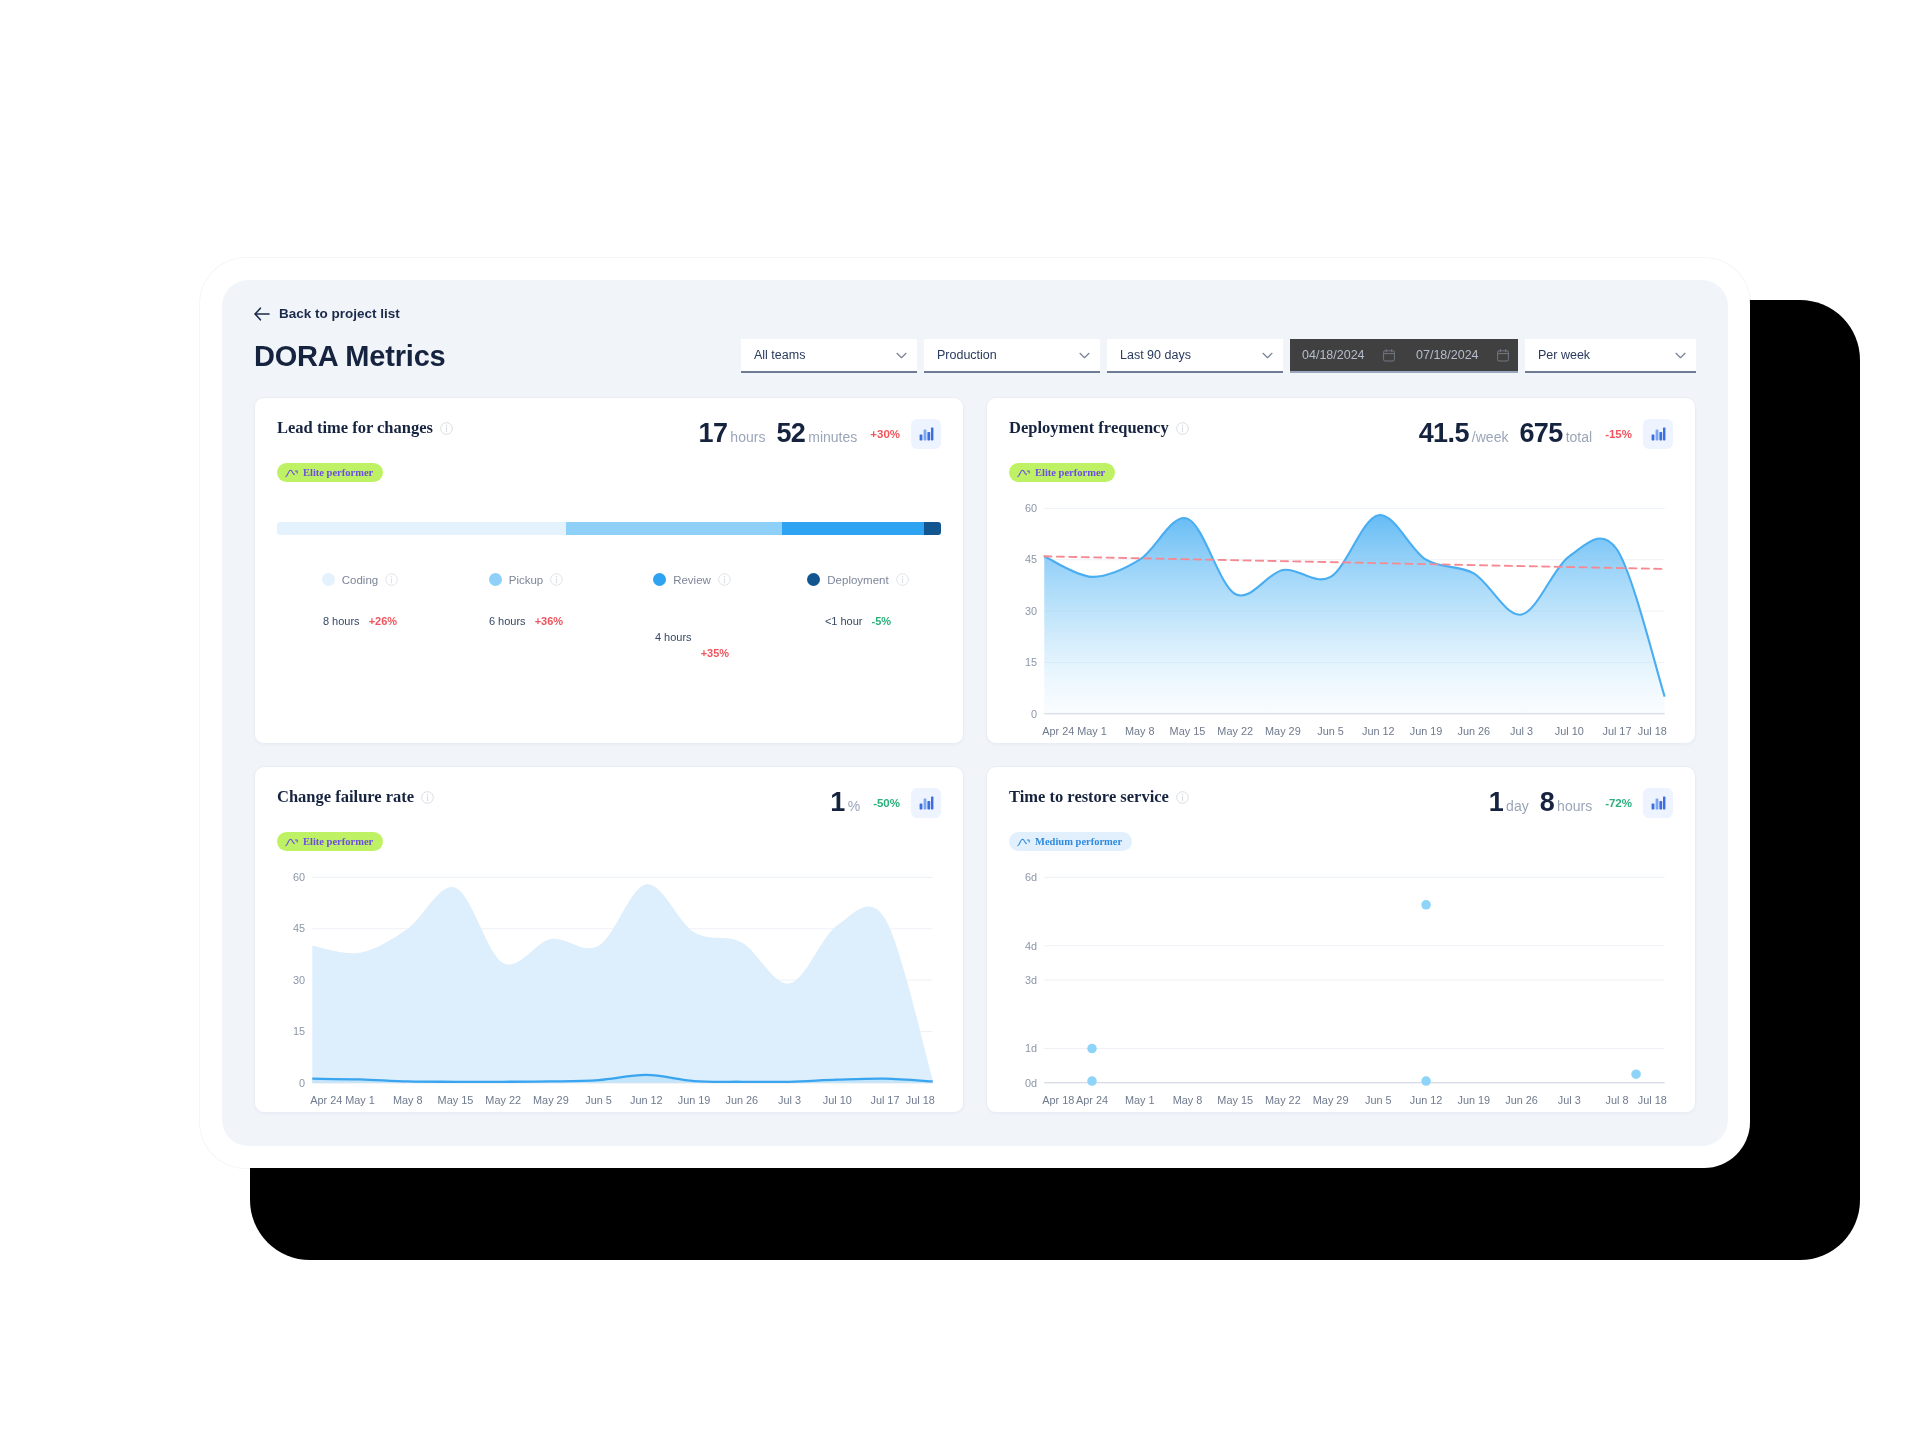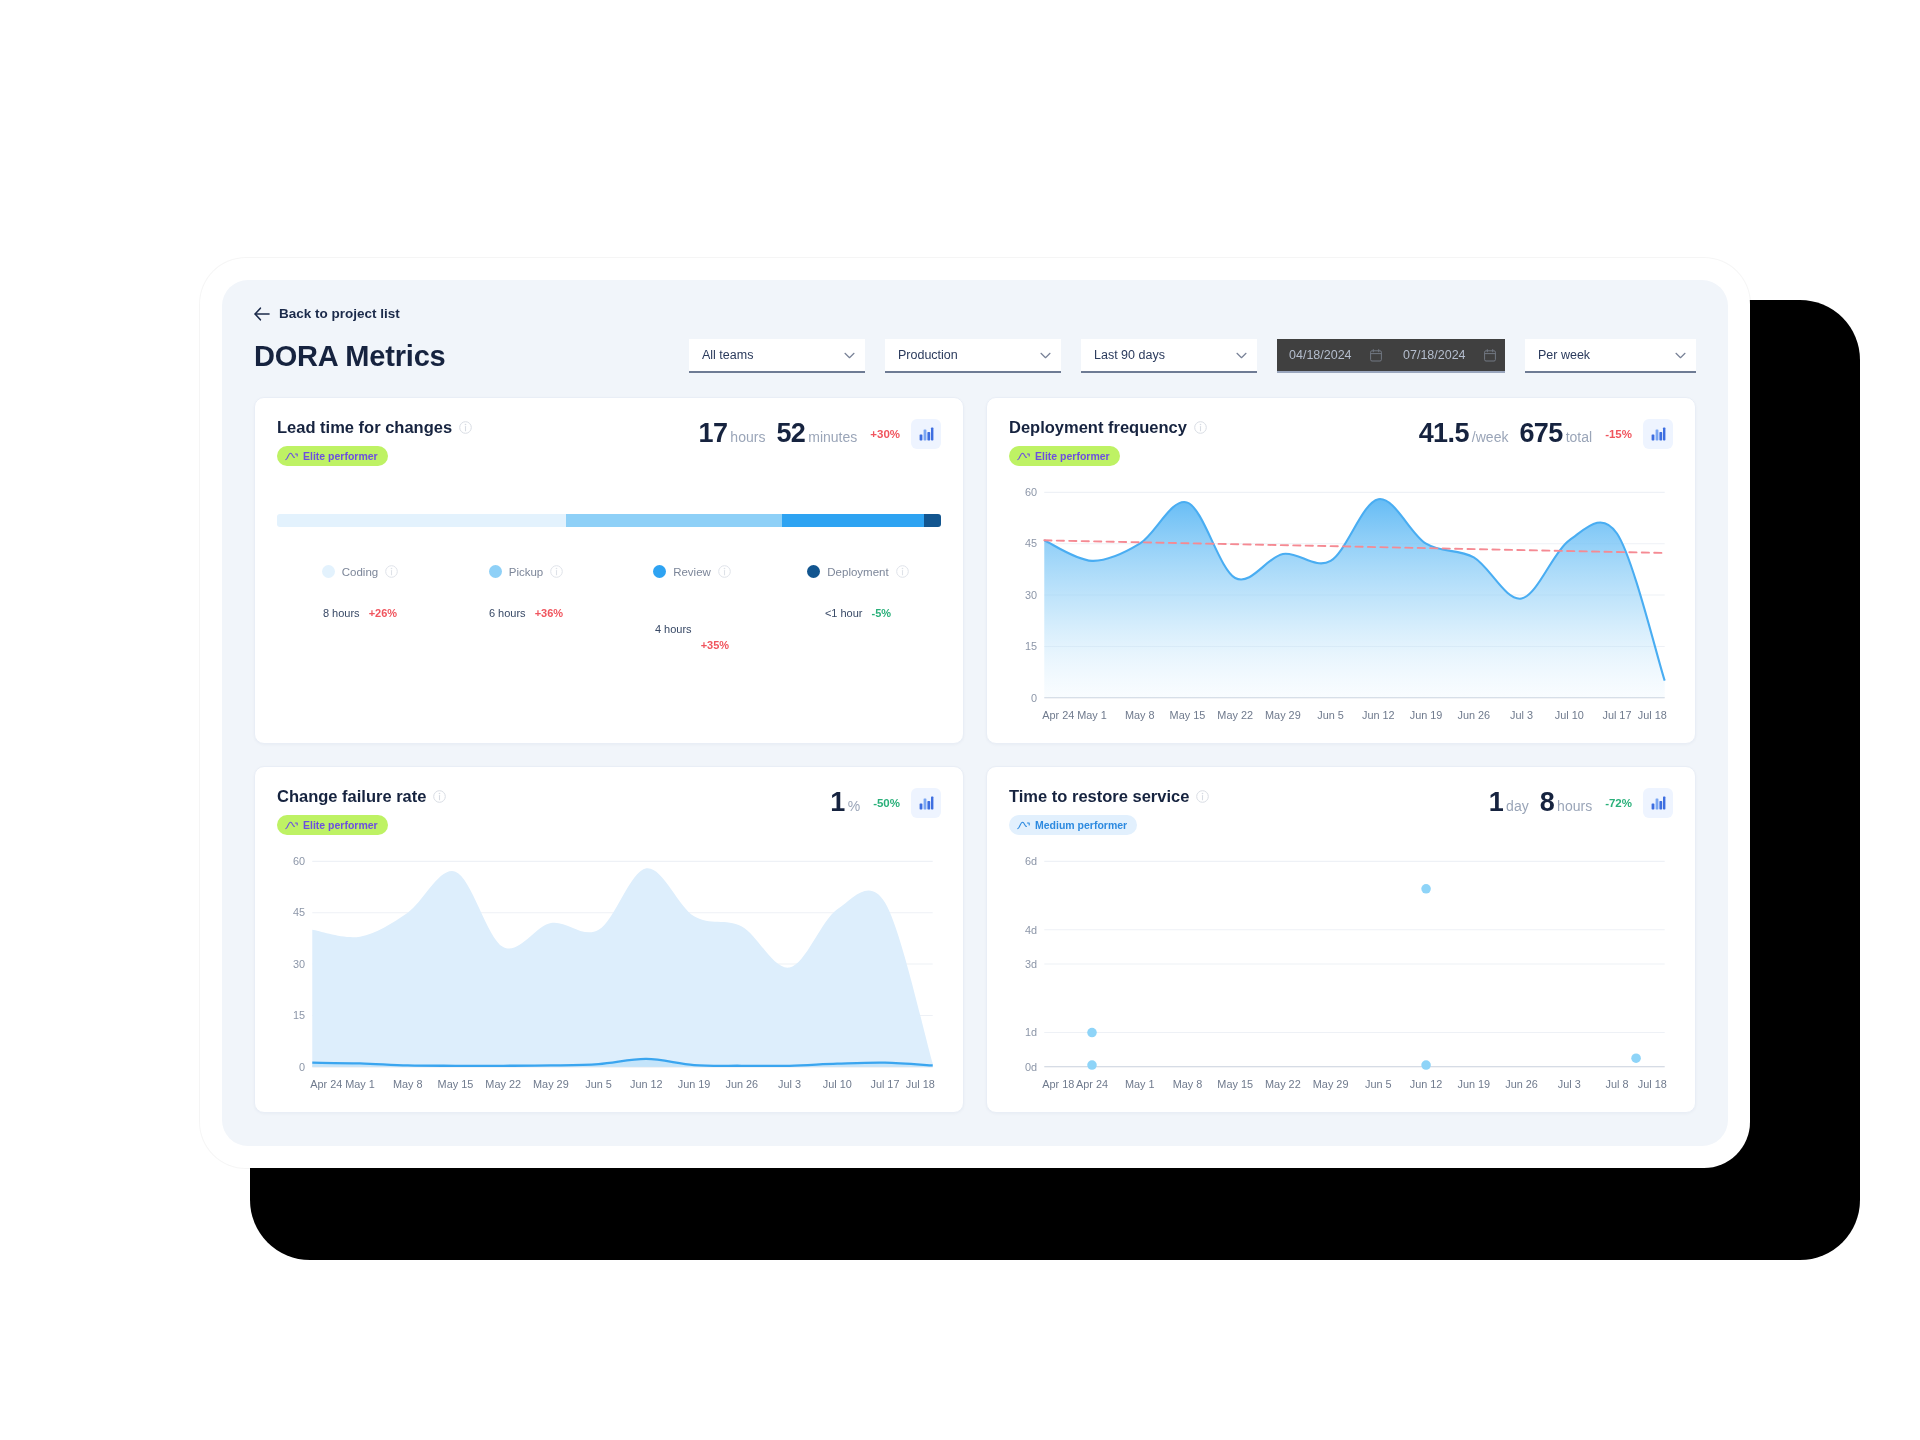--- a/index.html
+++ b/index.html
@@ -51,21 +51,21 @@
   .arrow-ico { width: 16px; height: 14px; display: block; }
 
   .titlerow {
     display: flex; align-items: center; justify-content: space-between;
     margin-top: 18px;
   }
   .page-title {
     font-size: 29px; font-weight: bold; color: #16233f;
     letter-spacing: -0.2px;
   }
-  .filters { display: flex; align-items: flex-end; gap: 20px; }
+  .filters { display: flex; align-items: flex-end; gap: 7px; }
   .sel {
     position: relative;
     width: 176px; height: 34px;
     background: #ffffff;
     border-bottom: 2px solid #6e7b94;
     display: flex; align-items: center;
     padding: 0 10px 0 13px;
     font-size: 12.5px; color: #2a3a5c;
     cursor: pointer;
   }
@@ -98,21 +98,21 @@
     border-radius: 10px;
     border: 1px solid #e9eef6;
     box-shadow: 0 1px 3px rgba(25,45,90,0.04);
     padding: 20px 22px 18px 22px;
     height: 347px;
     display: flex; flex-direction: column;
   }
   .card-head {
     display: flex; align-items: flex-start; justify-content: space-between;
   }
-  .head-left { display: flex; flex-direction: column; gap: 9px; }
+  .head-left { display: flex; flex-direction: column; gap: 25px; font-family: Liberation Serif, serif; }
   .card-title-row { display: flex; align-items: center; gap: 7px; }
   .card-title { font-size: 16.5px; font-weight: bold; color: #16233f; }
   .info-ico { width: 13px; height: 13px; display: block; opacity: .45; }
 
   .badge {
     display: inline-flex; align-items: center; gap: 5px;
     padding: 4px 10px 4px 8px;
     border-radius: 20px;
     font-size: 10.5px; font-weight: bold;
     width: max-content;

